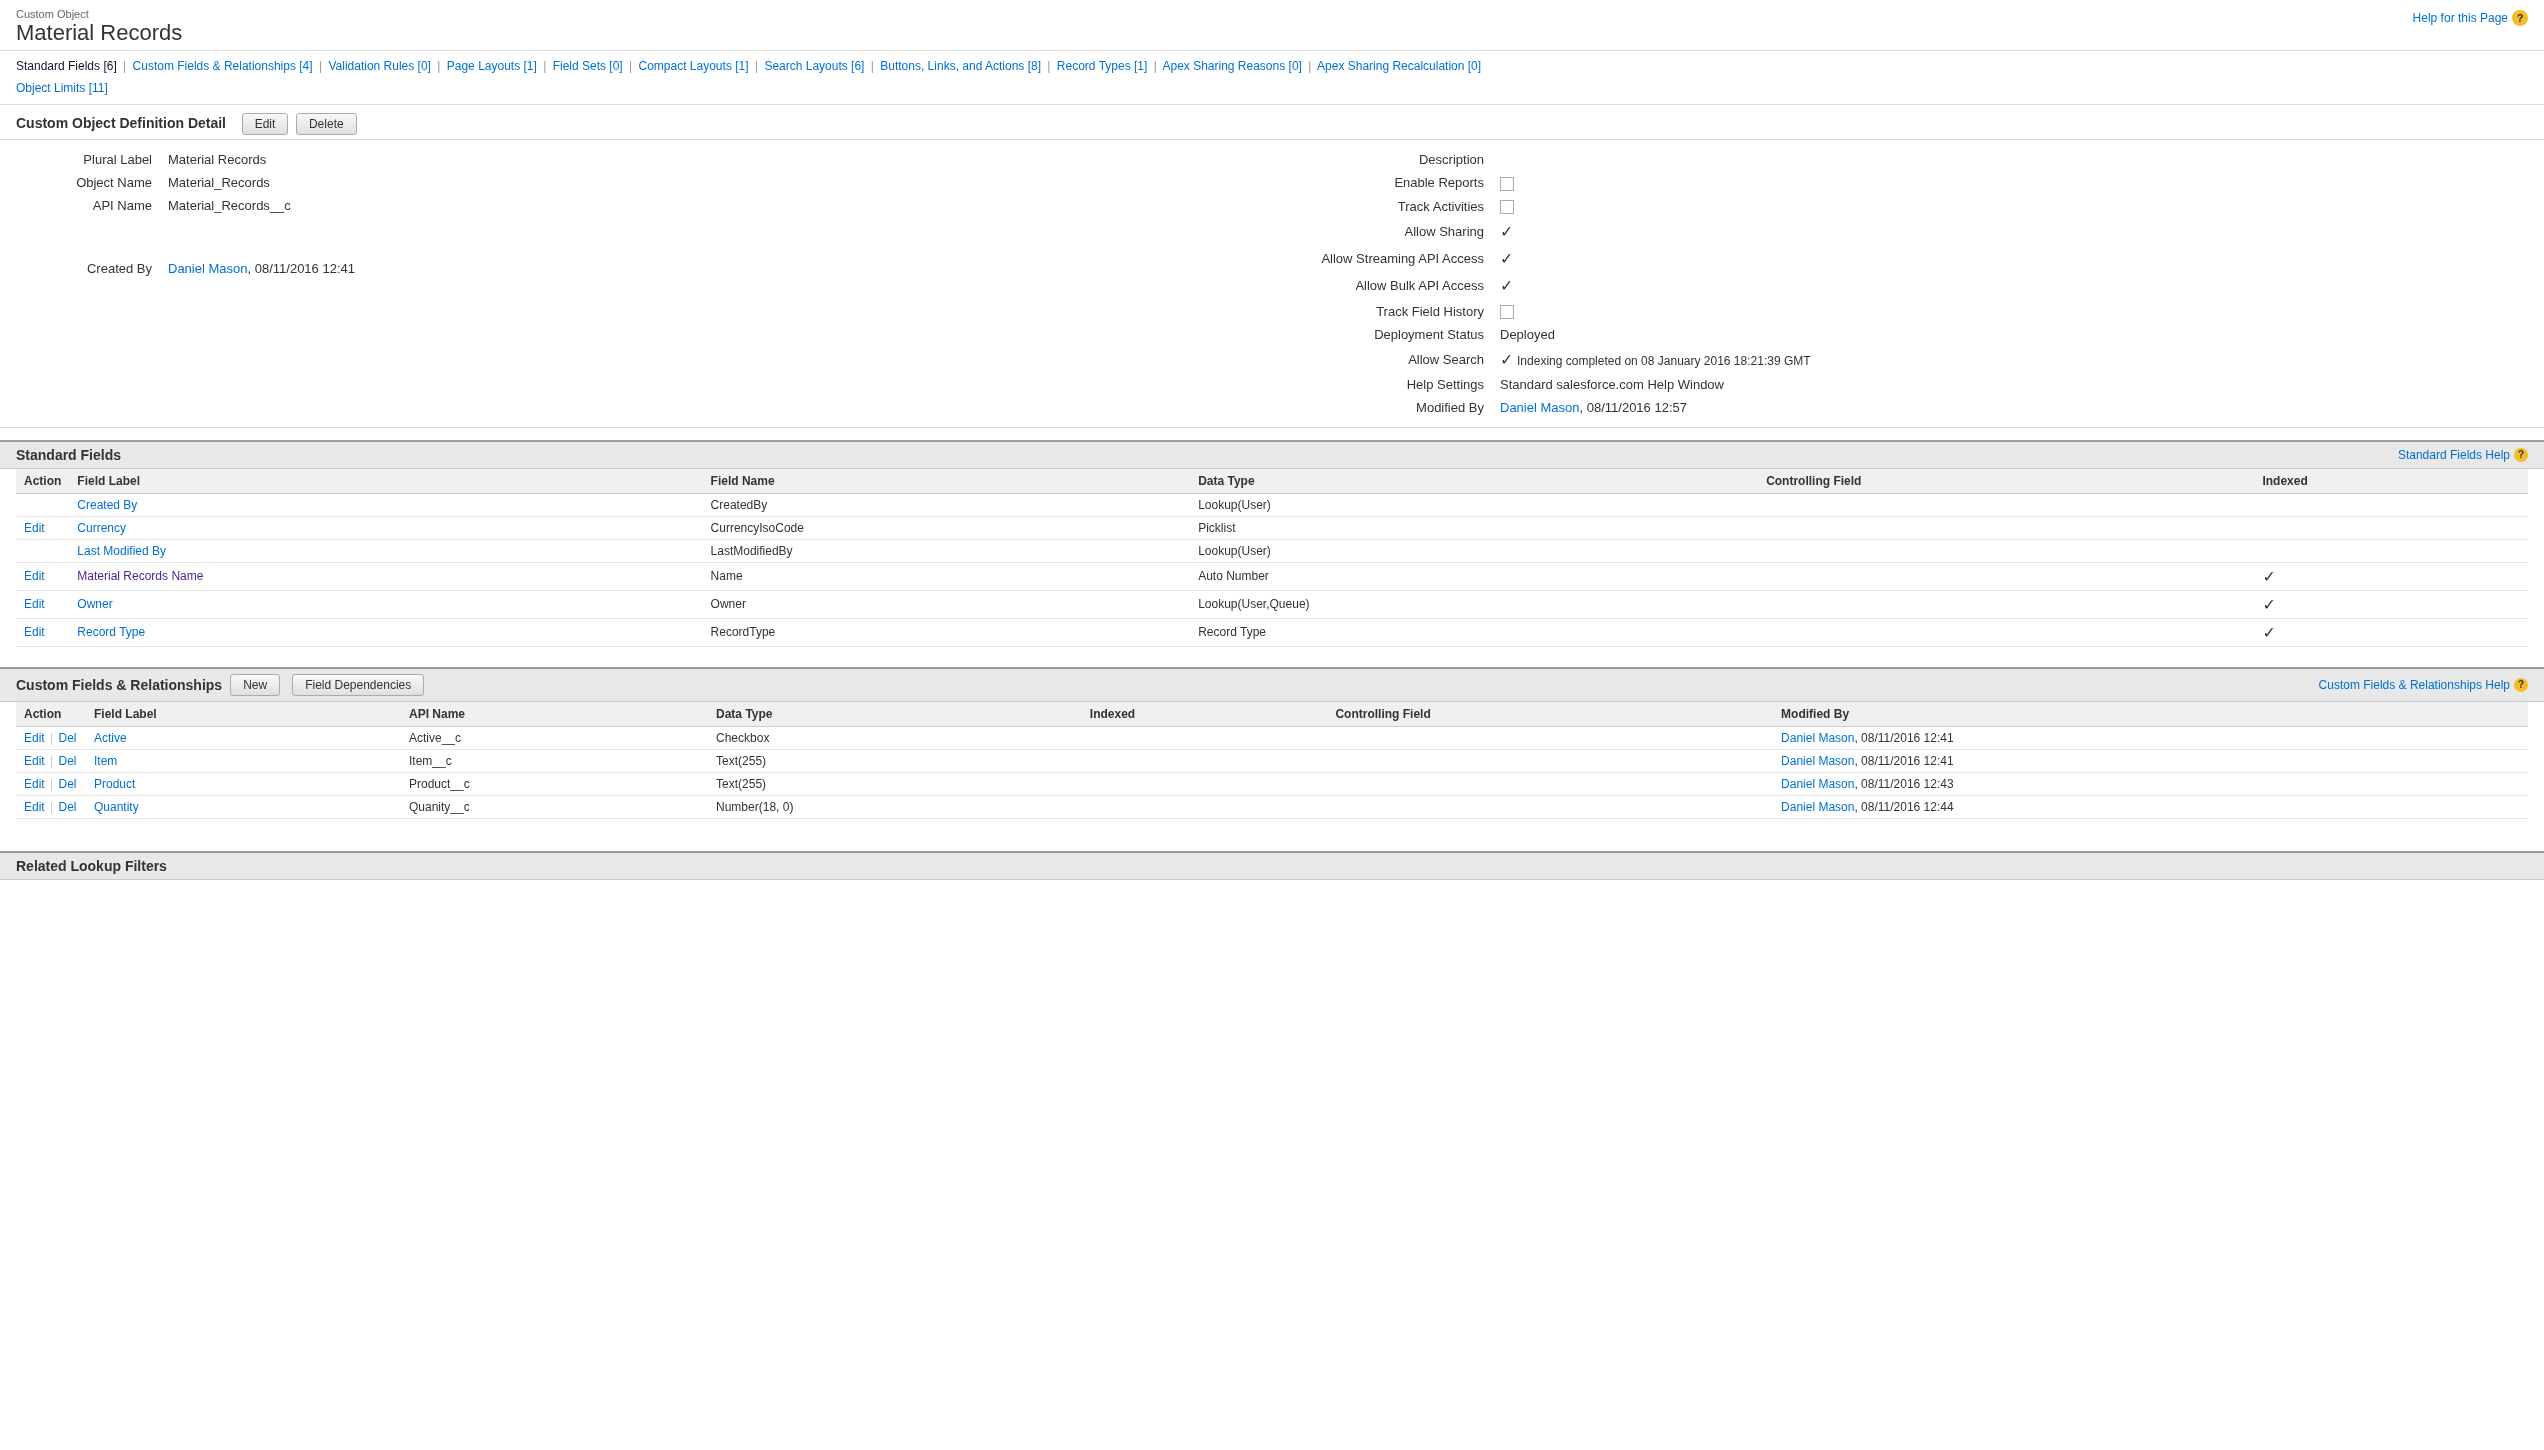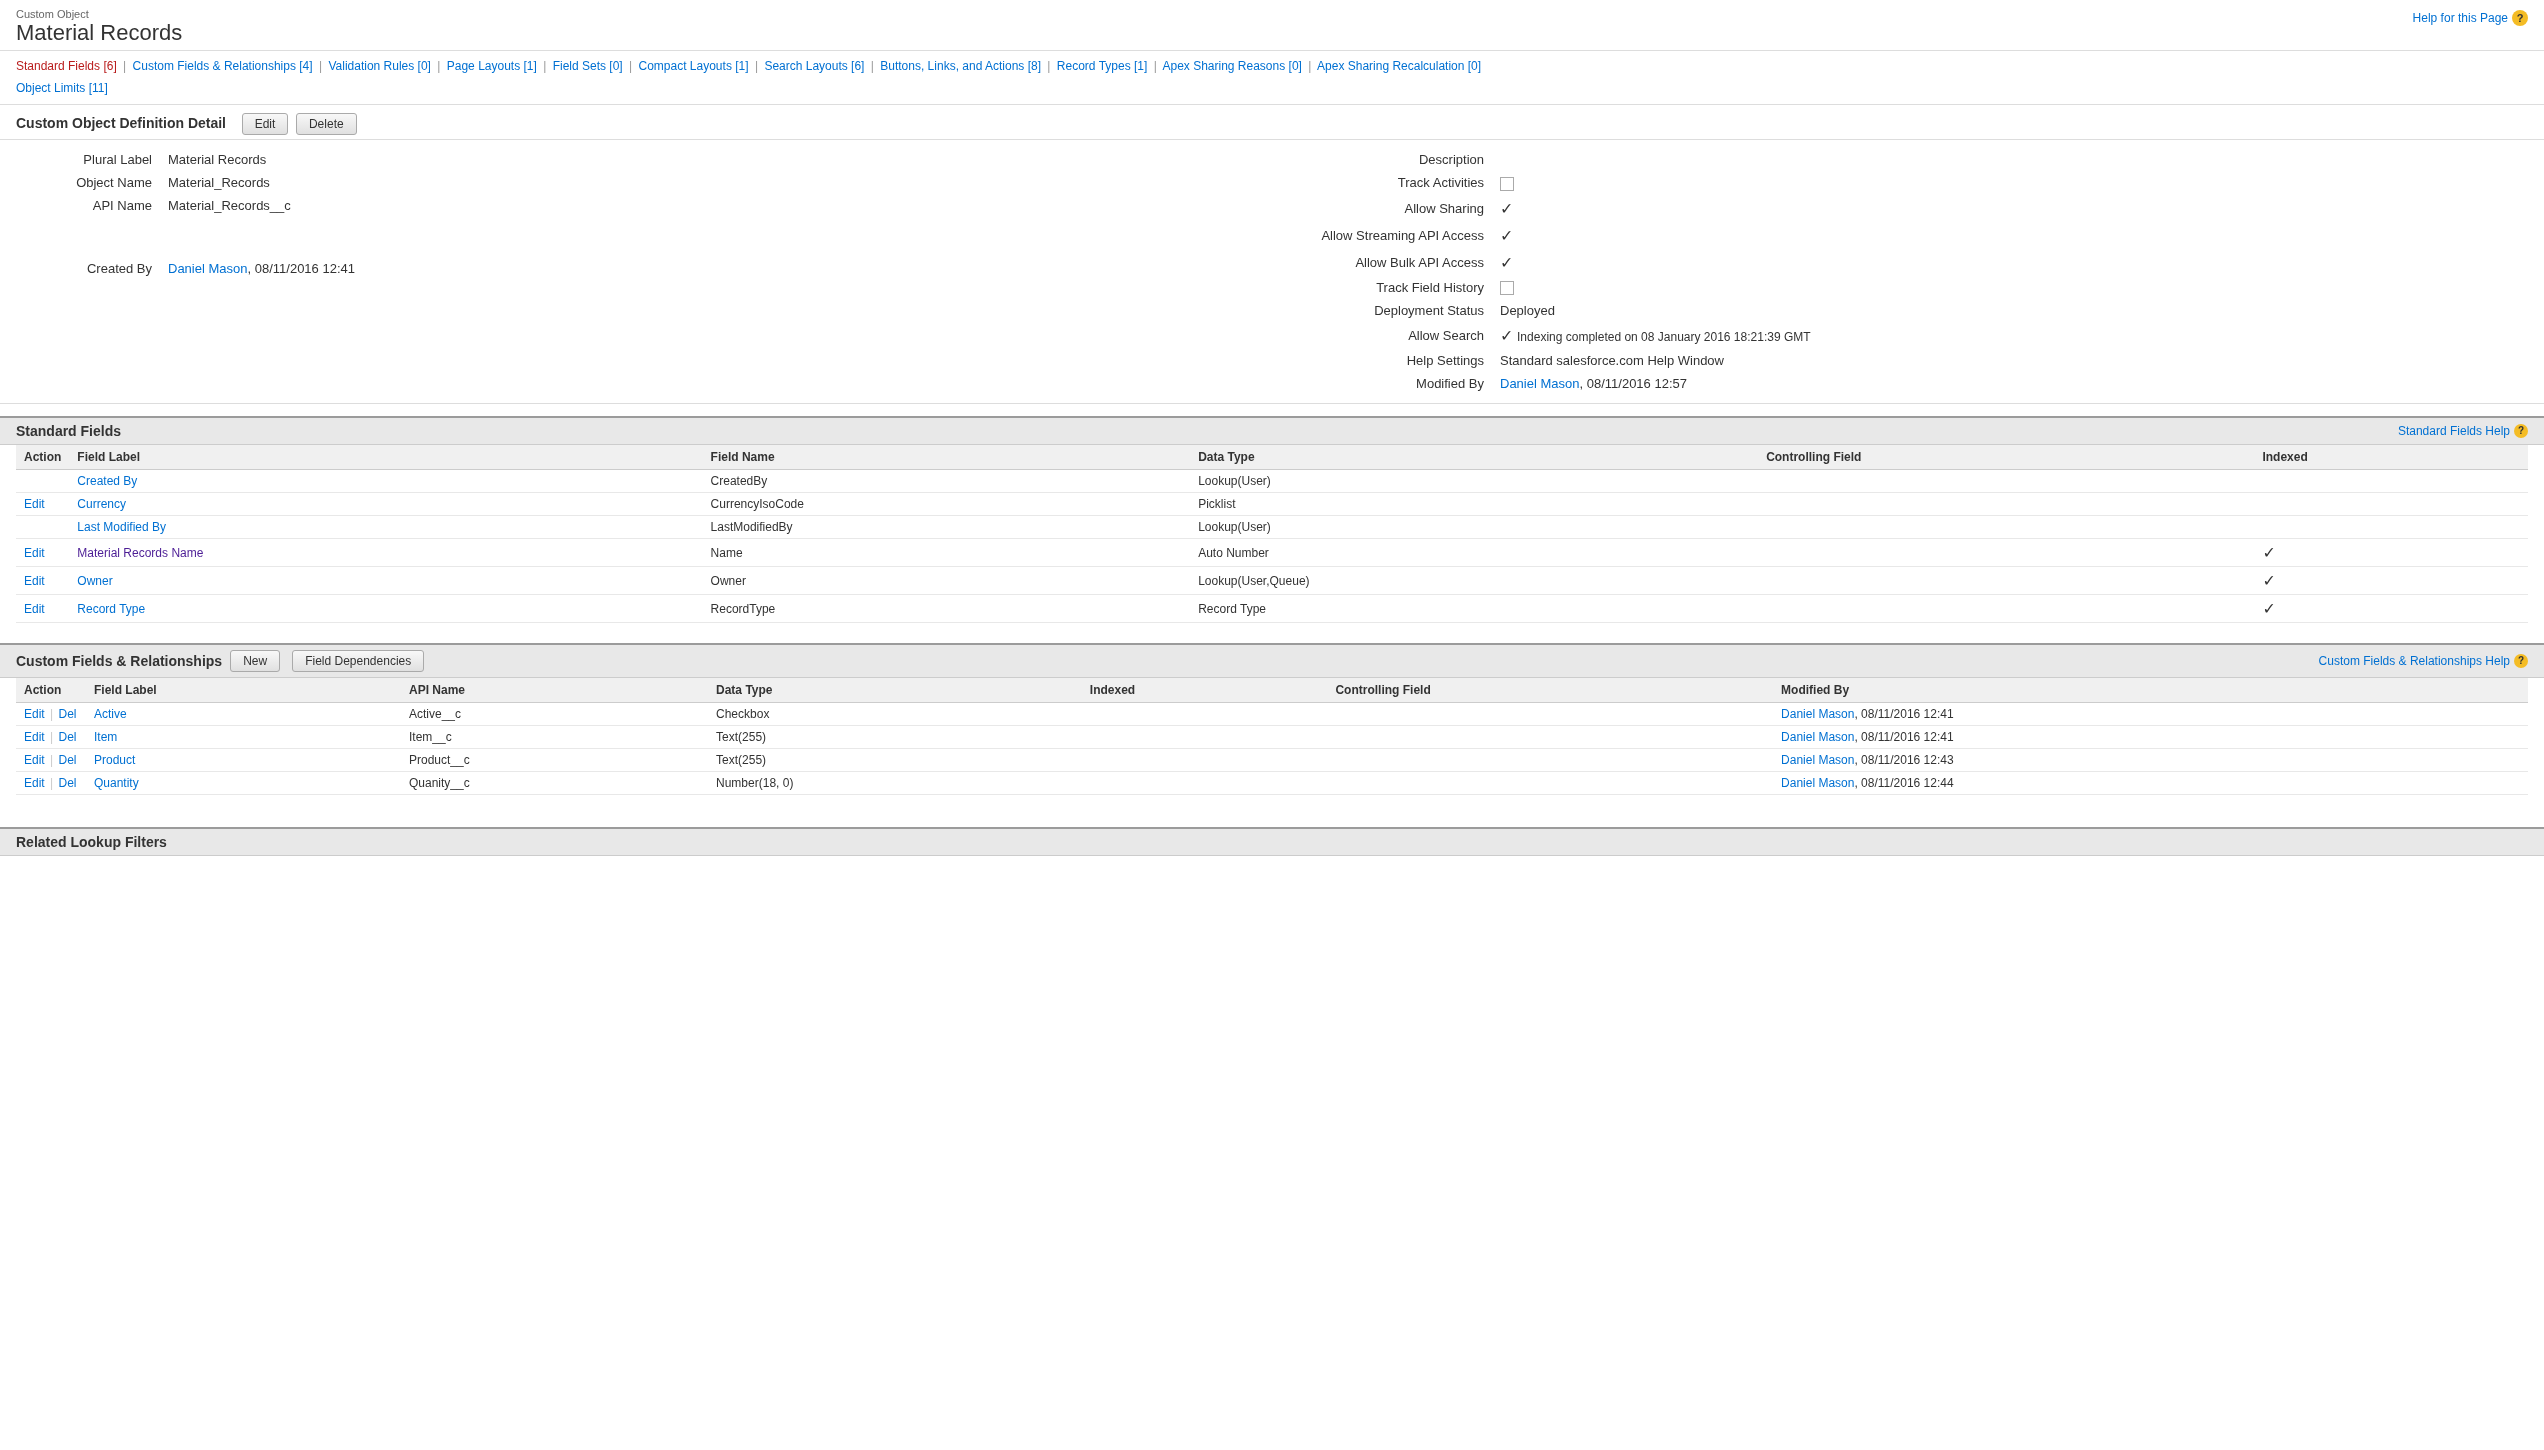--- a/index.html
+++ b/index.html
@@ -12,21 +12,21 @@
 <div style="padding: 8px 16px 4px 16px; border-bottom: 1px solid #ddd; position: relative;">
   <a style="position: absolute; right: 16px; top: 10px; font-size: 12px; color: #0070d2; text-decoration: none; display: flex; align-items: center; gap: 4px;">
     <span>Help for this Page</span>
     <span style="display: inline-block; width: 16px; height: 16px; background: #f4bc25; border-radius: 50%; color: #333; text-align: center; line-height: 16px; font-size: 11px; font-weight: bold;">?</span>
   </a>
   <div style="font-size: 11px; color: #666;">Custom Object</div>
   <h1 style="font-size: 22px; font-weight: normal; color: #333;">Material Records</h1>
 </div>
 
 <div style="padding: 5px 16px; border-bottom: 1px solid #ddd; font-size: 12px; line-height: 1.8;">
-  <a style="color: #b91c1c; text-decoration: none;">Standard Fields [6]</a>
+  <a style="color: #0f172a; text-decoration: none;">Standard Fields [6]</a>
   <span style="color: #999; margin: 0 3px;">|</span>
   <a style="color: #0070d2; text-decoration: none;">Custom Fields &amp; Relationships [4]</a>
   <span style="color: #999; margin: 0 3px;">|</span>
   <a style="color: #0070d2; text-decoration: none;">Validation Rules [0]</a>
   <span style="color: #999; margin: 0 3px;">|</span>
   <a style="color: #0070d2; text-decoration: none;">Page Layouts [1]</a>
   <span style="color: #999; margin: 0 3px;">|</span>
   <a style="color: #0070d2; text-decoration: none;">Field Sets [0]</a>
   <span style="color: #999; margin: 0 3px;">|</span>
   <a style="color: #0070d2; text-decoration: none;">Compact Layouts [1]</a>
@@ -81,20 +81,24 @@
         </tbody>
           </table>
       </div>
 
       <div style="flex: 0 0 50%;">
         <table style="width: 100%; border-collapse: collapse;">
           <tbody>
               <tr>
             <td style="text-align: right; padding: 4px 8px; width: 220px; font-size: 13px; color: #333;">Description</td>
             <td style="padding: 4px 8px; font-size: 13px;"></td>
+          </tr>
+          <tr>
+            <td style="text-align: right; padding: 4px 8px; width: 220px; font-size: 13px; color: #333;">Enable Reports</td>
+            <td style="padding: 4px 8px; font-size: 13px;"><span style="display: inline-block; width: 14px; height: 14px; border: 1px solid #aaa; background: #fff; vertical-align: middle;"></span></td>
           </tr>
           <tr>
             <td style="text-align: right; padding: 4px 8px; width: 220px; font-size: 13px; color: #333;">Track Activities</td>
             <td style="padding: 4px 8px; font-size: 13px;"><span style="display: inline-block; width: 14px; height: 14px; border: 1px solid #aaa; background: #fff; vertical-align: middle;"></span></td>
           </tr>
           <tr>
             <td style="text-align: right; padding: 4px 8px; width: 220px; font-size: 13px; color: #333;">Allow Sharing</td>
             <td style="padding: 4px 8px; font-size: 13px;"><span style="font-size: 16px;">✓</span></td>
           </tr>
           <tr>

